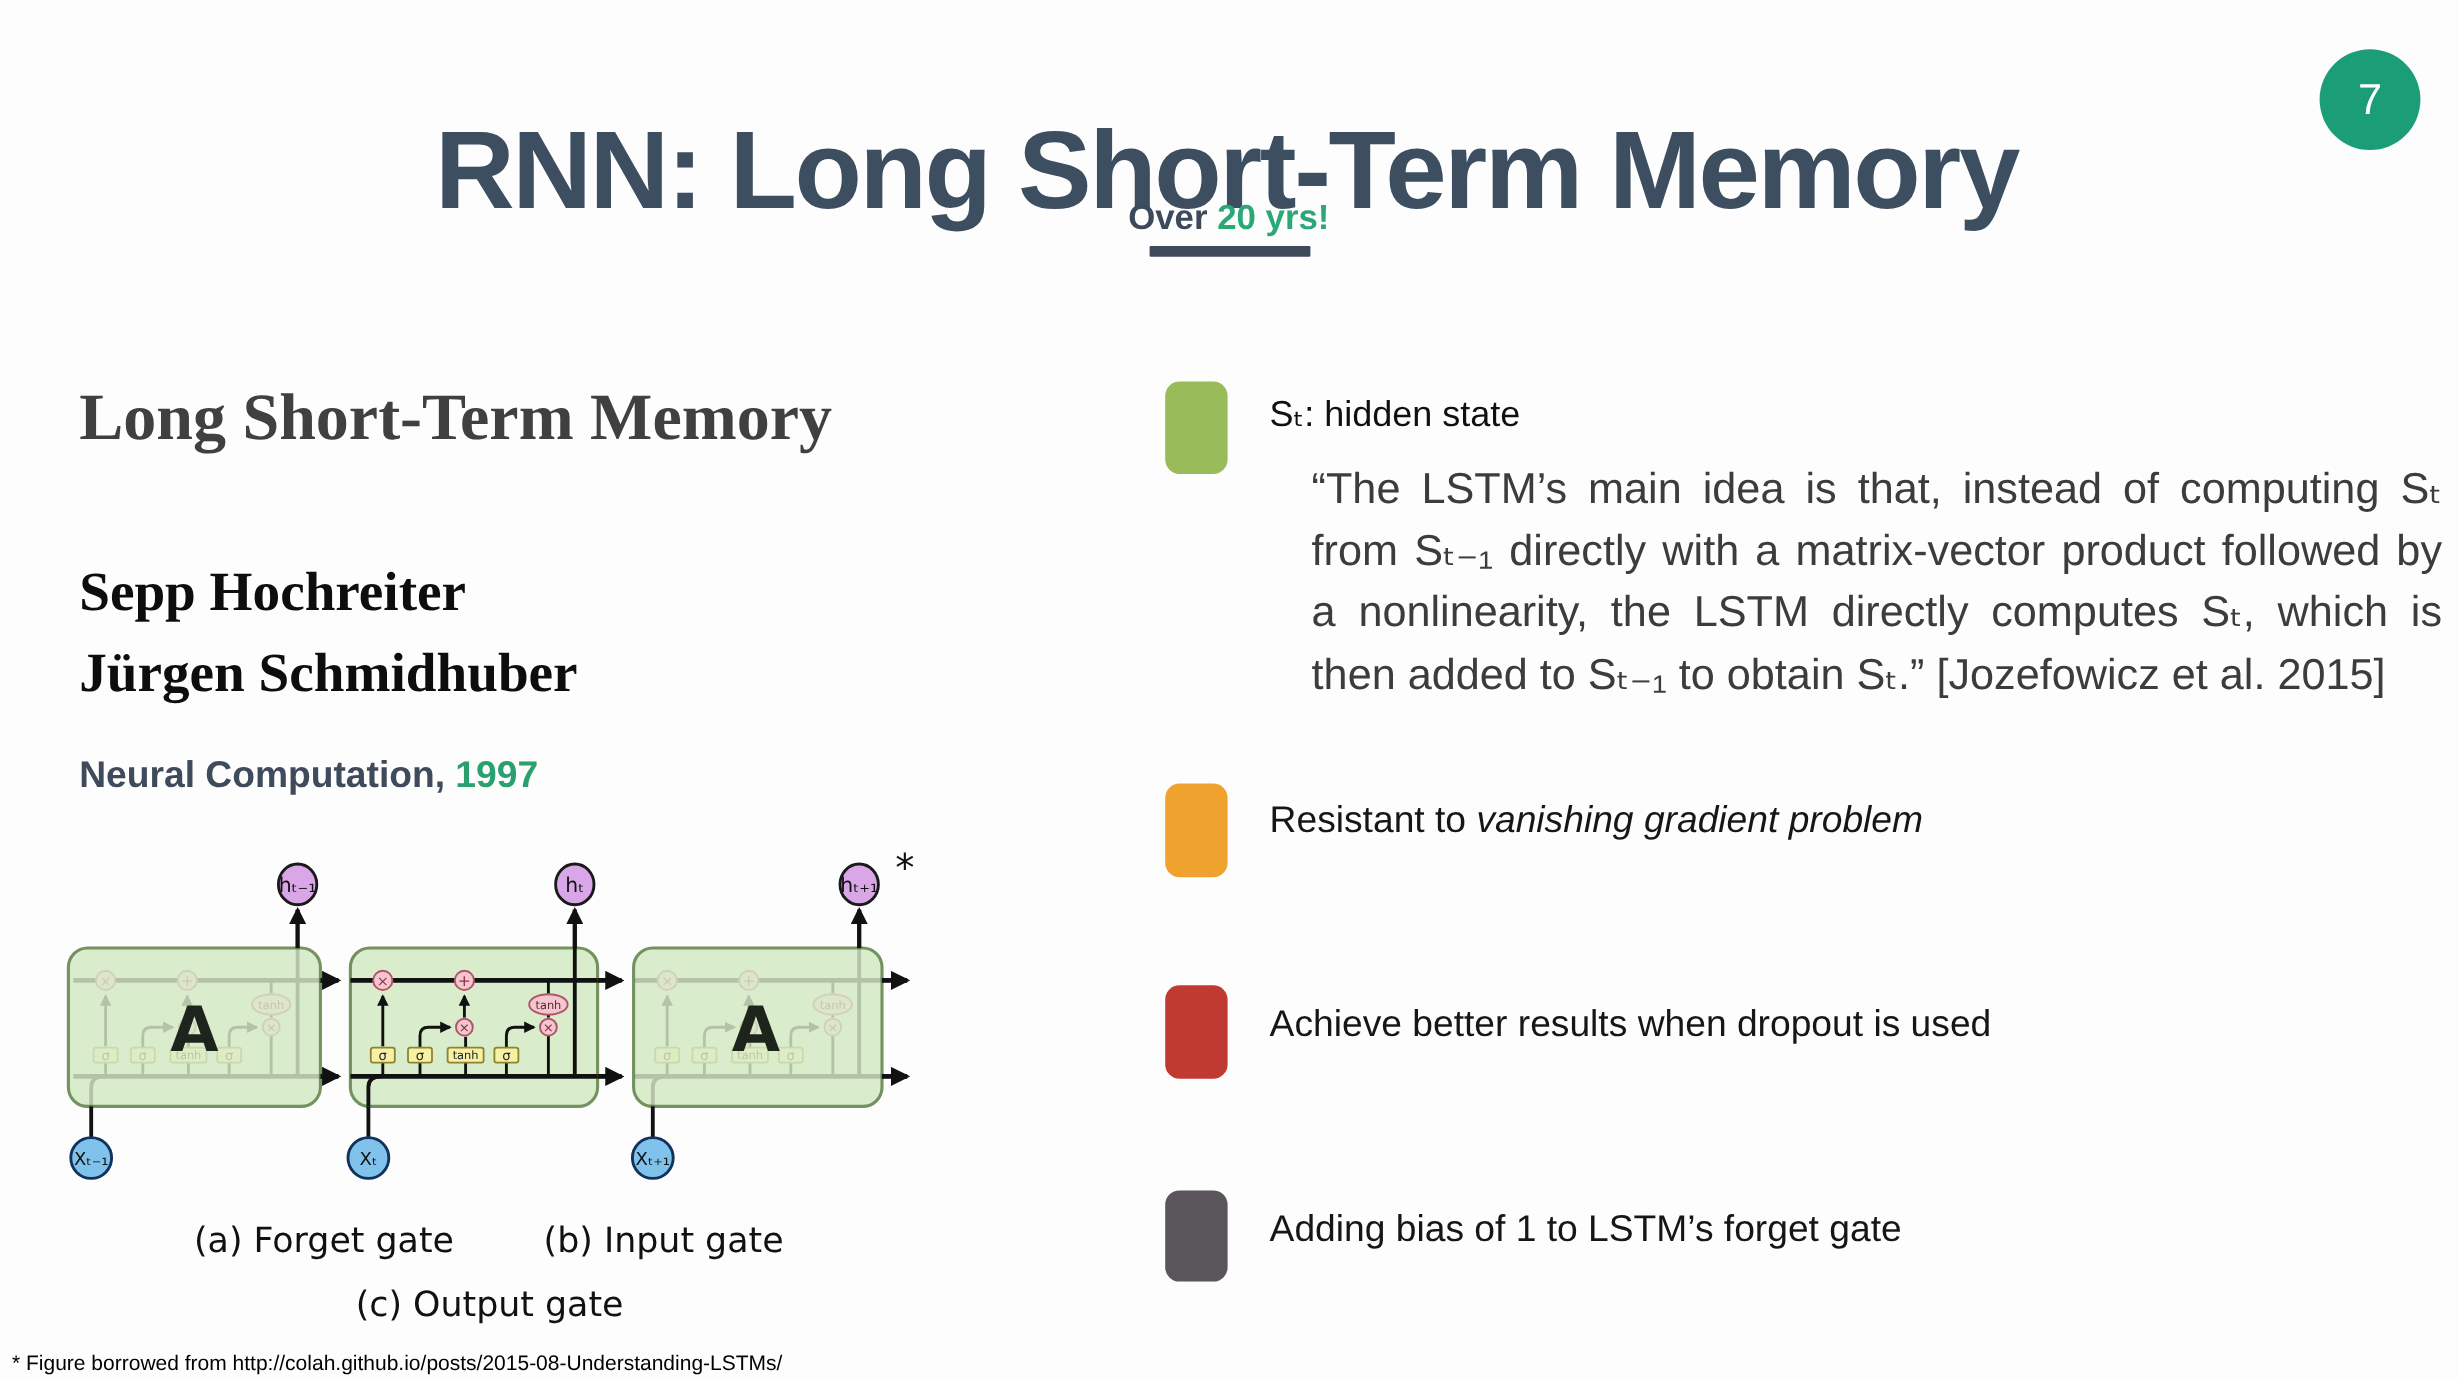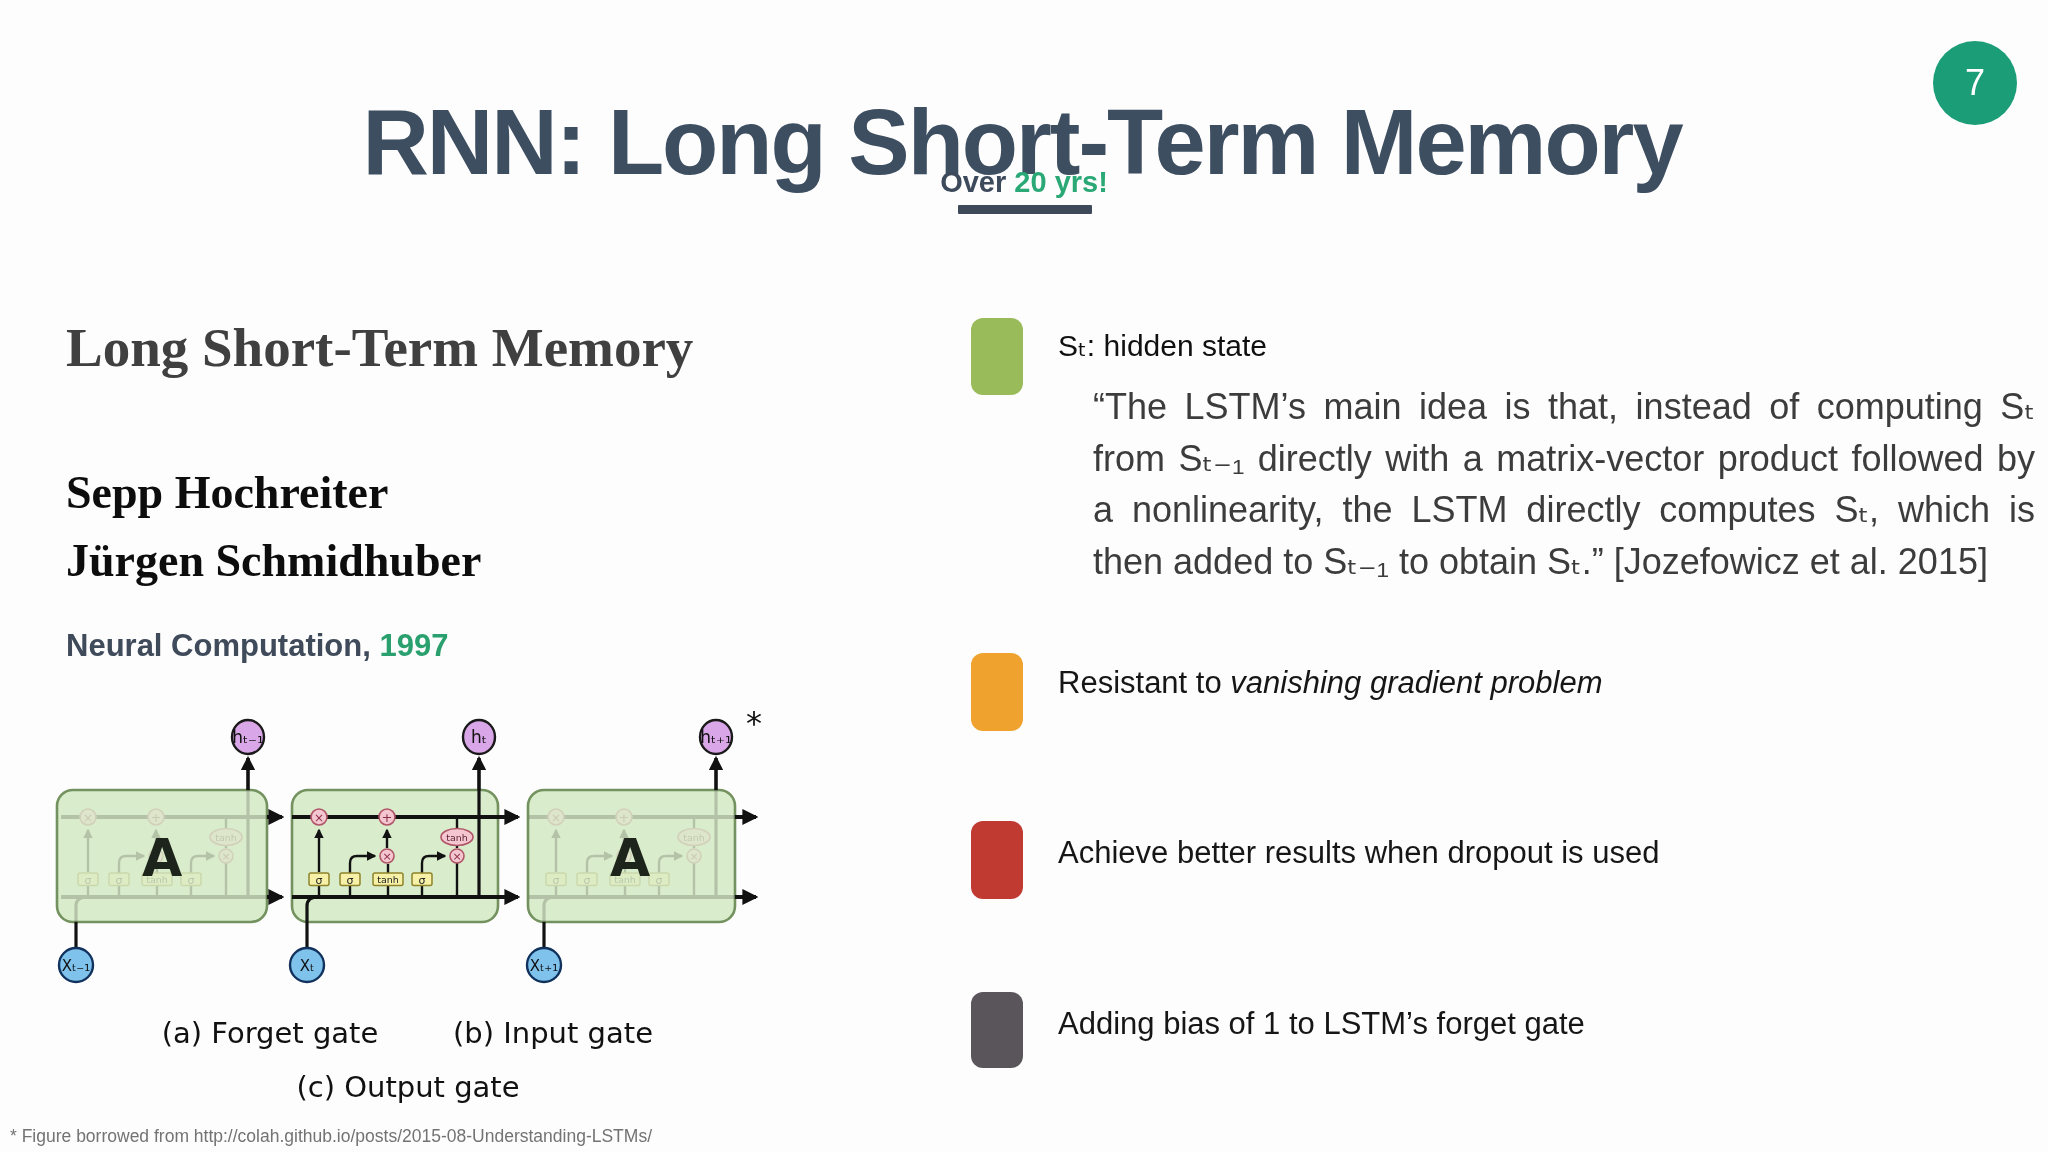--- a/index.html
+++ b/index.html
@@ -42,21 +42,21 @@
     font-family:"Liberation Serif","DejaVu Serif",serif;
     font-size:46px;font-weight:700;color:#0d0d0d;white-space:nowrap;
   }
   .author.a1{top:466px;}
   .author.a2{top:534px;}
   .venue{
     left:66px;top:628px;font-size:31px;font-weight:700;color:#3f4a5a;white-space:nowrap;
   }
   .venue .year{color:#2aa06e;}
   .footnote{
-    left:10px;top:1126px;font-size:17.5px;color:#737373;white-space:nowrap;
+    left:10px;top:1126px;font-size:17.5px;color:#000000;white-space:nowrap;
   }
 
   
   .fig{left:30px;top:700px;}
   .fig text{font-family:"DejaVu Sans","Liberation Sans",sans-serif;}
   .cap{font-size:29px;fill:#111;font-family:"Liberation Sans","DejaVu Sans",sans-serif;}
 
   
   .swatch{width:52px;border-radius:12px;}
   .sw1{left:971px;top:318px;height:77px;}

